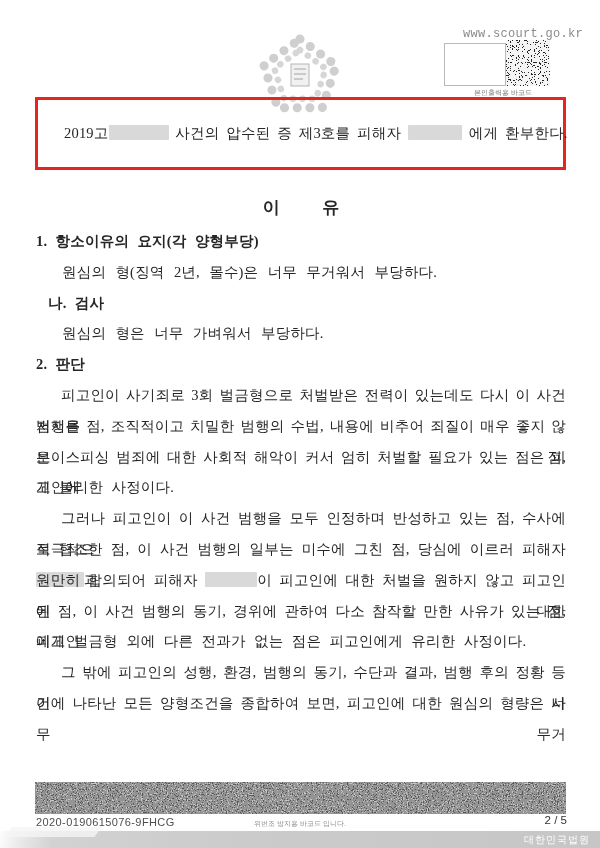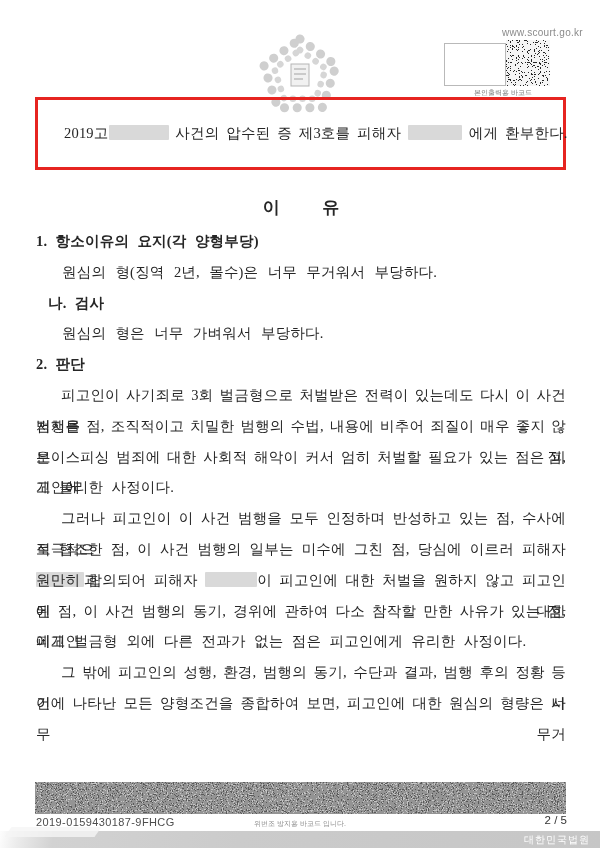--- a/index.html
+++ b/index.html
@@ -1,21 +1,21 @@
 <!DOCTYPE html>
 <html><head>
 <meta charset="utf-8">
 <style>
   html,body{margin:0;padding:0;background:#fff;}
   #page{position:relative;width:600px;height:848px;background:#fff;overflow:hidden;
         font-family:"Liberation Serif","DejaVu Serif",serif;color:#262626;}
 
   
-  .site-url{position:absolute;top:27px;right:17px;font-size:10px;color:#8a8a8a;
-            font-family:Liberation Sans, sans-serif;letter-spacing:.3px;}
+  .site-url{position:absolute;top:27px;right:17px;font-size:12px;color:#8a8a8a;
+            font-family:Liberation Mono, monospace;letter-spacing:.3px;}
   .emblem{position:absolute;left:254px;top:33px;}
   .stamp-box{position:absolute;left:444px;top:43px;width:60px;height:41px;background:#fff;border:1px solid #b9b9b9;}
   .qr{position:absolute;left:506px;top:40px;width:44px;height:46px;}
   .qr-caption{position:absolute;left:444px;top:88px;width:118px;text-align:center;font-size:7px;color:#777;
               font-family:"Liberation Sans","DejaVu Sans",sans-serif;}
 
   
   .hl-box{position:absolute;left:35px;top:97px;width:525px;height:67px;border:3px solid #e62420;
           display:flex;align-items:center;}
   .hl-text{padding-left:26px;font-size:14.5px;letter-spacing:.2px;word-spacing:3px;white-space:nowrap;}
@@ -113,20 +113,20 @@
         <feTurbulence type="fractalNoise" baseFrequency="0.8" numOctaves="2" seed="23" stitchTiles="stitch"></feTurbulence>
         <feColorMatrix type="luminanceToAlpha"></feColorMatrix>
         <feComponentTransfer>
             <feFuncA type="discrete" tableValues="0 0.15 0.45 0.8 1"></feFuncA>
           </feComponentTransfer>
       </filter>
     </defs>
     <rect width="531" height="32" fill="#dedede"></rect>
     <rect width="531" height="32" filter="url(#nz2)" opacity="0.75"></rect>
   </svg>
-  <div class="doc-number">2019-0159430187-9FHCG</div>
+  <div class="doc-number">2020-0190615076-9FHCG</div>
   <div class="barcode-note">위변조 방지용 바코드 입니다.</div>
   <div class="page-indicator">2 / 5</div>
   <div class="brand-band">
     <span class="brand-label">대한민국법원</span>
   </div>
 
 </div>
 
 </body></html>

